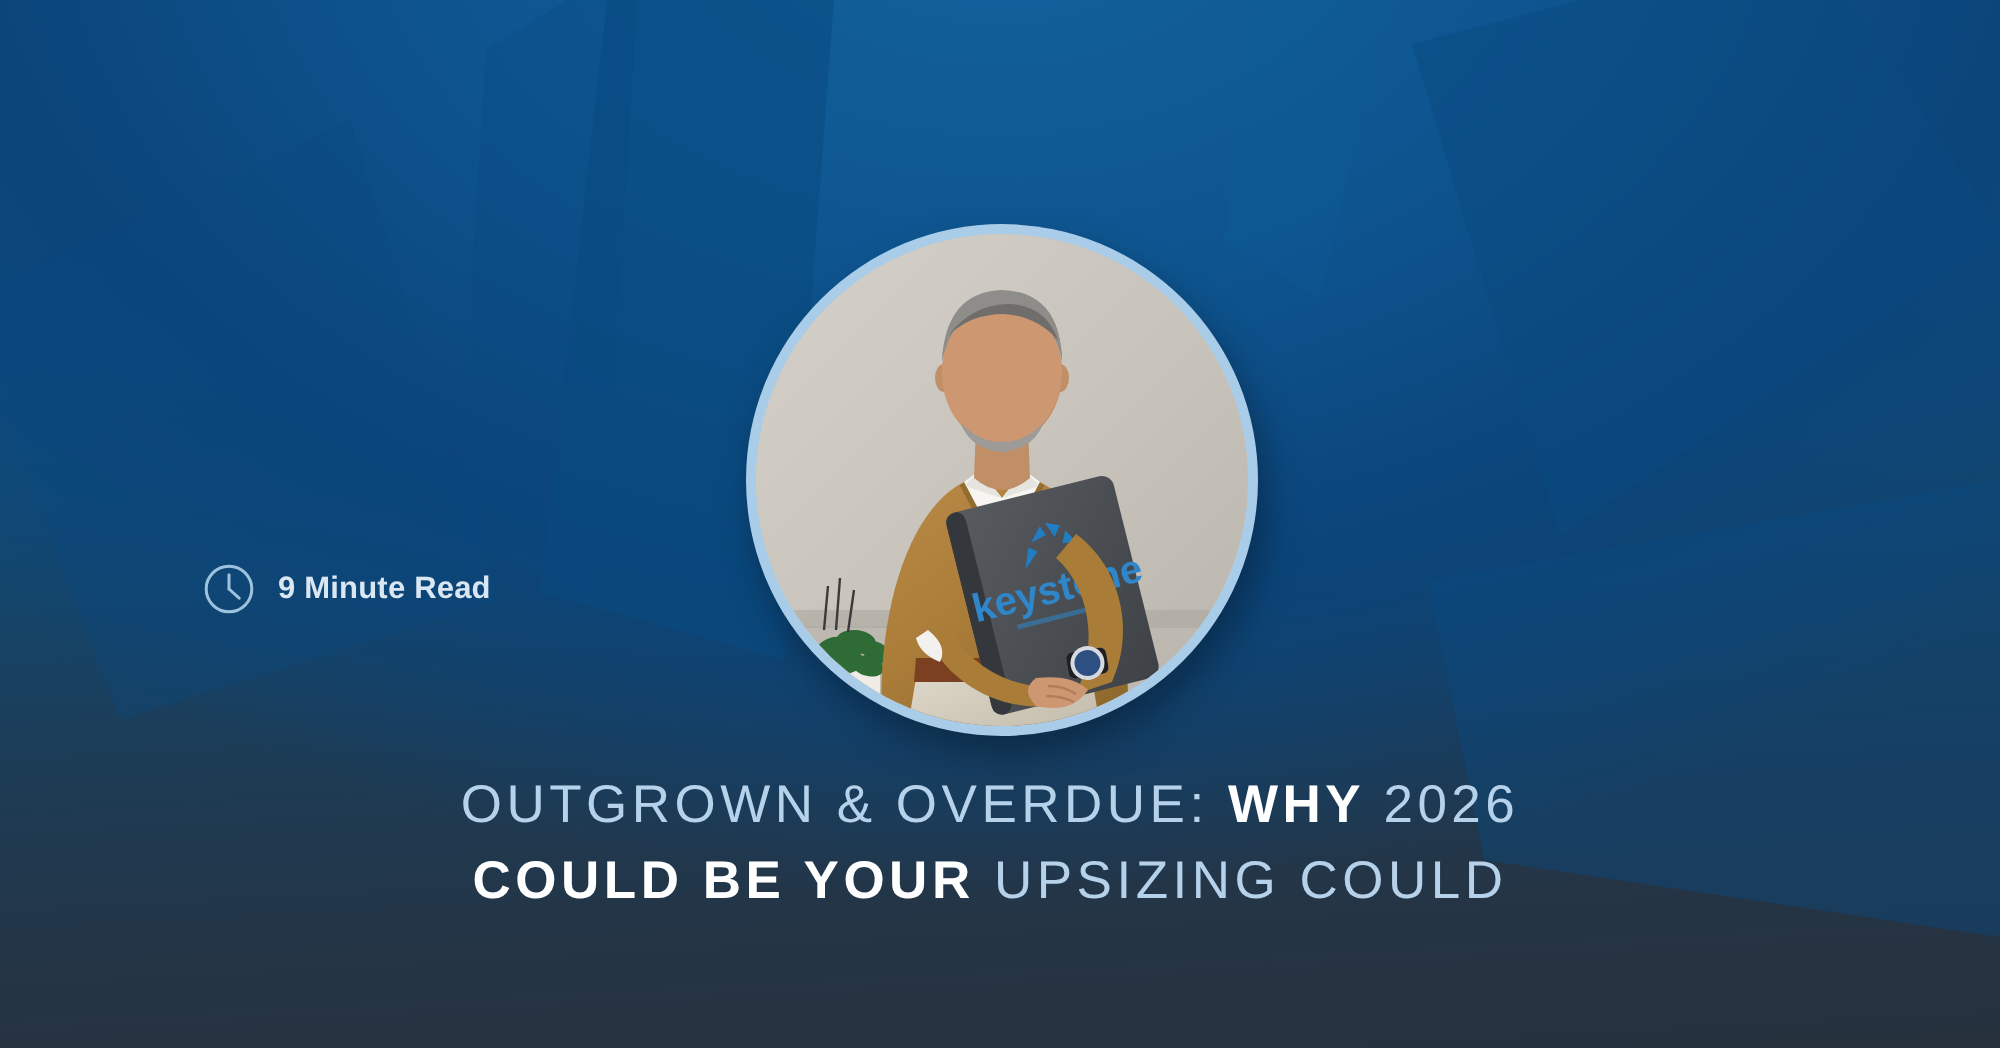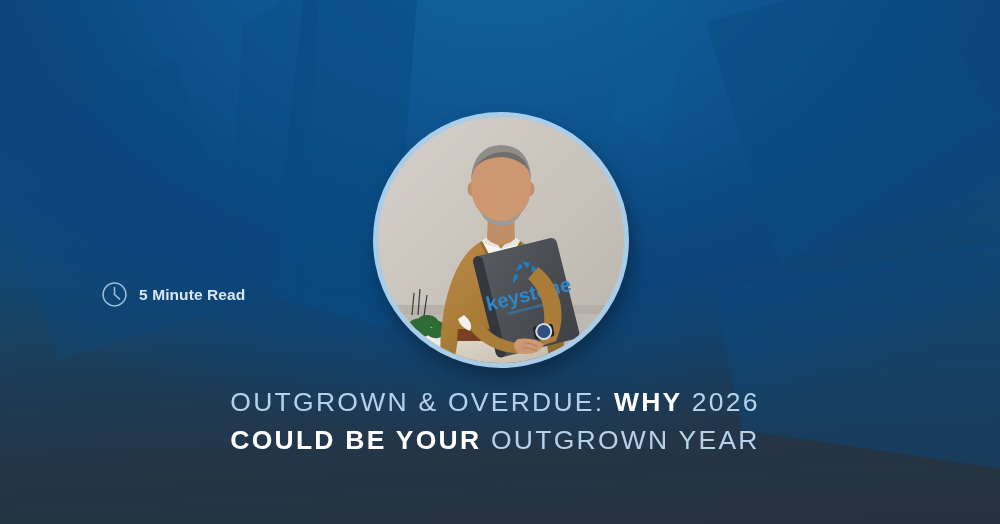--- a/index.html
+++ b/index.html
@@ -149,21 +149,21 @@
   </div>
 
   <div class="readtime">
     <span class="clock-icon">
       <svg viewBox="0 0 27 27" xmlns="http://www.w3.org/2000/svg" aria-hidden="true">
         <circle cx="13.5" cy="13.5" r="11.4" fill="none" stroke="#9dc2de" stroke-width="1.5"></circle>
         <line x1="13.5" y1="13.5" x2="13.5" y2="6.4" stroke="#9dc2de" stroke-width="1.5" stroke-linecap="round"></line>
         <line x1="13.5" y1="13.5" x2="18.6" y2="18.1" stroke="#9dc2de" stroke-width="1.5" stroke-linecap="round"></line>
       </svg>
     </span>
-    <span class="readtime-label">5 Minute Read</span>
+    <span class="readtime-label">9 Minute Read</span>
   </div>
 
   <div class="portrait-wrap">
     <div class="portrait-shadow"></div>
     <div class="portrait-ring"></div>
     <div class="portrait-clip">
       <svg viewBox="0 0 246 246" xmlns="http://www.w3.org/2000/svg" aria-hidden="true">
         <defs>
           <linearGradient id="wallg" x1="0" y1="0" x2="1" y2="1">
             <stop offset="0%" stop-color="#d5d1ca"></stop>
@@ -298,17 +298,17 @@
   </div>
 
   <div class="headline">
     <span class="hl-line hl-line-1">
       <span class="t-soft">OUTGROWN &amp; OVERDUE:</span>
       <span class="t-strong">WHY</span>
       <span class="t-soft">2026</span>
     </span>
     <span class="hl-line hl-line-2">
       <span class="t-strong">COULD BE YOUR</span>
-      <span class="t-soft">OUTGROWN YEAR</span>
+      <span class="t-soft">UPSIZING COULD</span>
     </span>
   </div>
 
 </div>
 
 </body></html>

